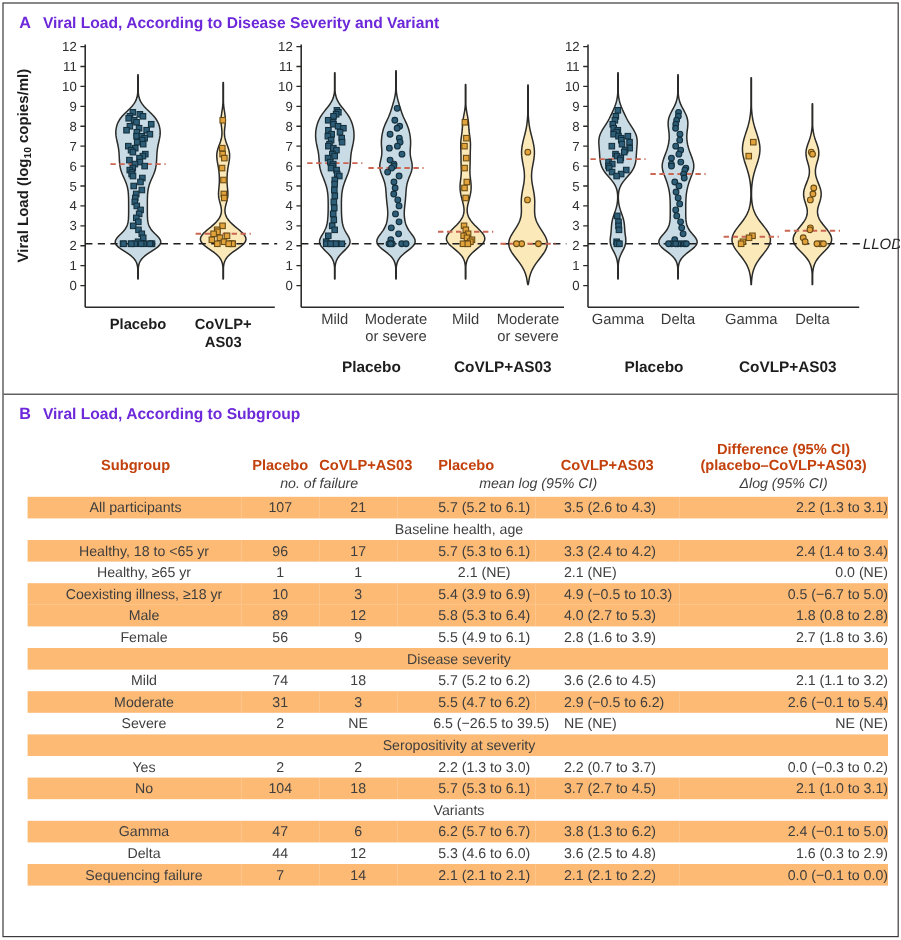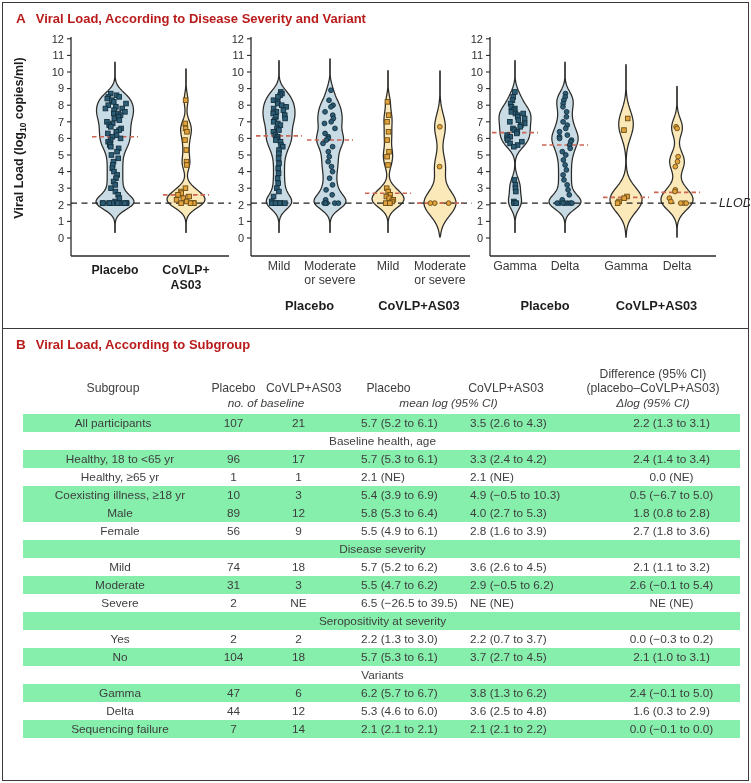--- a/index.html
+++ b/index.html
@@ -1,35 +1,35 @@
 <!DOCTYPE html>
 <html><head>
 <meta charset="utf-8">
 <style>
   html,body{margin:0;padding:0;background:#ffffff;}
   body{width:751px;height:783px;font-family:"Liberation Sans",sans-serif;}
   .figure{width:747px;height:779px;margin:2px;border:1.5px solid #3a3a3a;box-sizing:border-box;background:#fff;}
   .panel-a{height:326px;border-bottom:1.5px solid #3a3a3a;box-sizing:border-box;}
   .panel-b{height:451px;box-sizing:border-box;}
-  .panel-title{padding:8px 0 0 13px;height:20px;font-size:13px;font-weight:bold;color:#b91c1c;white-space:nowrap;}
+  .panel-title{padding:8px 0 0 13px;height:20px;font-size:13px;font-weight:bold;color:#6d28d9;white-space:nowrap;}
   .panel-letter{font-size:13.5px;margin-right:10px;}
   #panelA-svg{display:block;}
   table.subgroup{border-collapse:collapse;table-layout:fixed;width:717px;margin-left:20px;margin-top:2px;font-size:11.8px;color:#3e3e3e;}
-  table.subgroup th{font-weight:normal;color:#404040;font-size:12.2px;line-height:14px;}
+  table.subgroup th{font-weight:bold;color:#c2410c;font-size:12.2px;line-height:14px;}
   table.subgroup thead th{vertical-align:bottom;padding:0;}
   table.subgroup thead tr.main th{padding-top:8px;}
   table.subgroup thead tr.sub th{font-weight:normal;font-style:italic;font-size:11.8px;color:#3e3e3e;padding:1px 0 4px 0;}
   table.subgroup td{padding:0;line-height:18px;height:18px;white-space:nowrap;}
-  tr.stripe{background:#86efac;}
+  tr.stripe{background:#fdba74;}
   .c-left{text-align:center;padding-left:2px !important;}
   .c-center{text-align:center;}
   .ind{padding-left:16px !important;}
-  .c4{text-align:left;padding-left:30px !important;}
+  .c4{text-align:center;padding-left:30px !important;}
   .c5{text-align:left;padding-left:24px !important;margin-top:24px;}
-  .c6{text-align:center;padding-left:37px !important;}
+  .c6{text-align:right;padding-left:37px !important;}
 </style>
 </head>
 <body>
 
 <div class="figure">
   <div class="panel-a">
     <div class="panel-title">
       <span class="panel-letter">A</span><span>Viral Load, According to Disease Severity and Variant</span>
     </div>
     <svg id="panelA-svg" width="747" height="296" viewBox="0 0 747 296">
@@ -465,21 +465,21 @@
             <th class="c-center">CoVLP+AS03</th>
             <th class="c-center">Placebo</th>
             <th class="c-center">CoVLP+AS03</th>
             <th class="c-center">
               <div>Difference (95% CI)</div>
               <div>(placebo–CoVLP+AS03)</div>
             </th>
           </tr>
           <tr class="sub">
             <th></th>
-            <th class="c-center" colspan="2">no. of baseline</th>
+            <th class="c-center" colspan="2">no. of failure</th>
             <th class="c-center" colspan="2">mean log (95% CI)</th>
             <th class="c-center">Δlog (95% CI)</th>
           </tr>
         </thead>
       <tbody>
           <tr class="stripe">
             <td class="c-left">All participants</td>
             <td class="c-center">107</td>
             <td class="c-center">21</td>
             <td class="c4">5.7 (5.2 to 6.1)</td>

